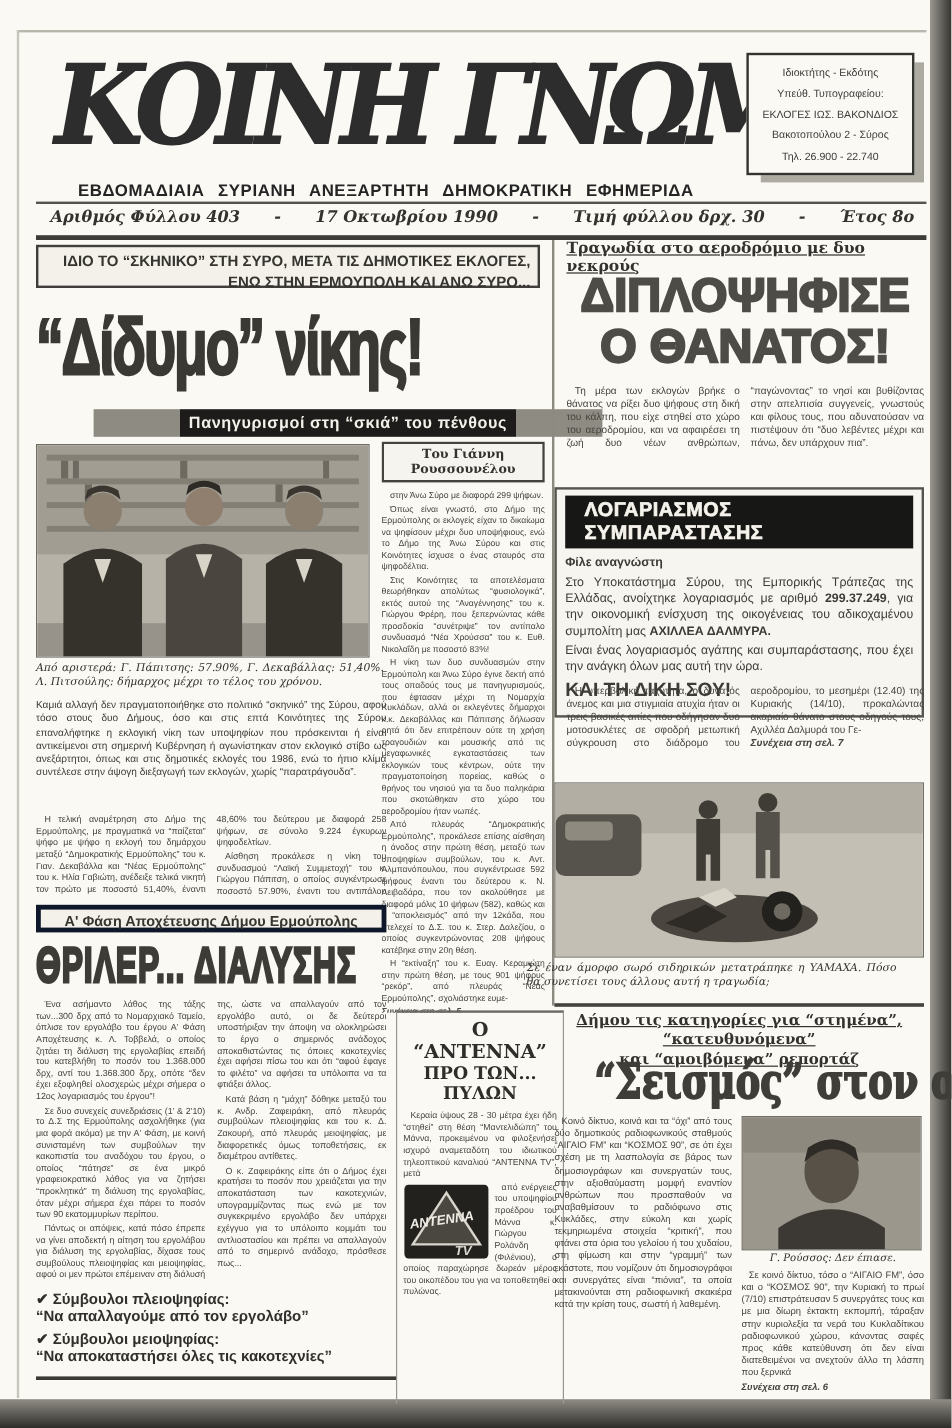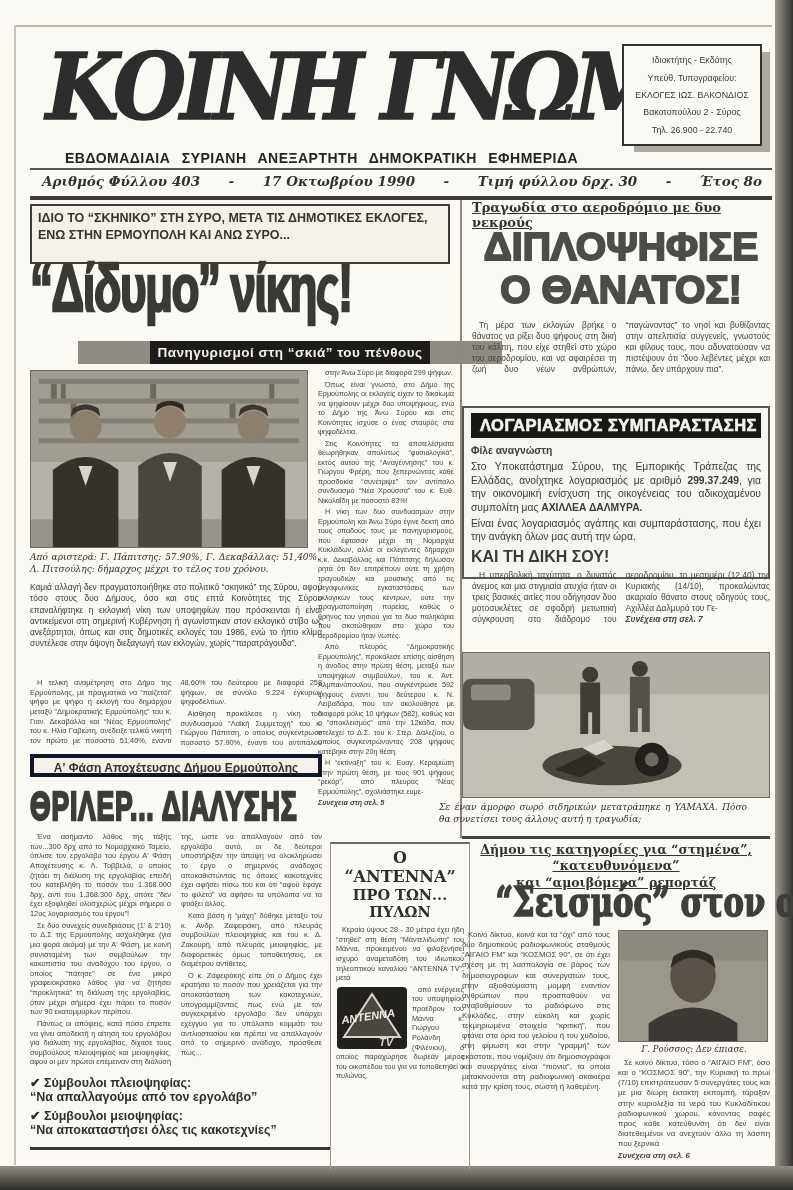--- a/index.html
+++ b/index.html
@@ -18,22 +18,22 @@
   #mast-sub{left:32px;top:150px;width:580px;font-weight:bold;font-size:14px;letter-spacing:.5px;
       word-spacing:7px;color:#242424;white-space:nowrap;margin-left:33px;}
   #pub-shadow{left:634px;top:52px;width:136px;height:100px;background:#adaaa2;}
   #pub-box{left:622px;top:44px;width:140px;height:102px;background:#faf9f4;border:2.5px solid #33332f;
       text-align:center;font-size:8.8px;color:#3a3a3a;display:flex;flex-direction:column;justify-content:space-evenly;padding:2px 1px;box-sizing:border-box;}
   #rule1{left:30px;top:168px;width:742px;height:1.5px;background:#55534d;}
   #issue{left:42px;top:173px;width:720px;display:flex;justify-content:space-between;
       font-family:"DejaVu Serif",serif;font-style:italic;font-weight:bold;font-size:13.5px;color:#33322e;}
   #rule2{left:30px;top:196px;width:742px;height:3.5px;background:#3d3c38;}
   
-  #kicker1{left:30px;top:204px;width:420px;height:60px;border:2.5px solid #3f3e3a;background:#f3f1ea;
-      font-weight:bold;font-size:12.5px;text-align:left;padding:4px 6px;box-sizing:border-box;color:#35342f;line-height:1.35;}
+  #kicker1{left:30px;top:204px;width:420px;height:36px;border:2.5px solid #3f3e3a;background:#f3f1ea;
+      font-weight:bold;font-size:12.5px;text-align:right;padding:4px 6px;box-sizing:border-box;color:#35342f;line-height:1.35;}
   #headline1{left:30px;top:250px;width:424px;height:88px;overflow:visible;}
   #headline1 span{display:inline-block;font-size:56px;font-weight:bold;letter-spacing:-2px;color:#3a3934;
       -webkit-text-stroke:2px #3a3934;white-space:nowrap;transform:scale(.82,1.18);transform-origin:left top;}
   #banner1{left:30px;top:341px;width:424px;height:23px;display:flex;padding-left:48px;}
   .banner-end{width:72px;background:#8e8b83;}
   #banner1 .mid{flex:1;background:#1d1c1a;color:#f3f1ea;font-weight:bold;font-size:13.5px;
       display:flex;align-items:center;justify-content:center;letter-spacing:.5px;}
   #photo1{left:30px;top:370px;width:278px;height:178px;border:1.5px solid #6f6c64;box-sizing:border-box;}
   #byline-col{left:318px;top:368px;width:136px;height:476px;overflow:hidden;}
   .byline-box{border:2px solid #44433e;padding:3px 2px;text-align:center;font-family:"DejaVu Serif",serif;
@@ -64,22 +64,22 @@
   
   #vrule-mid{left:460px;top:200px;width:1.5px;height:638px;background:#8d8a82;}
   #kicker3{left:472px;top:200px;width:298px;font-family:"DejaVu Serif",serif;font-weight:bold;font-size:13px;
       color:#33322e;text-decoration:underline;}
   #headline3{left:472px;top:226px;width:298px;text-align:center;font-size:39px;font-weight:bold;
       letter-spacing:0;color:#4d4c47;-webkit-text-stroke:2px #4d4c47;line-height:1.1;}
   #intro3{left:472px;top:320px;width:298px;height:84px;column-count:2;column-gap:9px;overflow:hidden;}
   #intro3 p,#after3 p{margin:0;text-indent:7px;font-size:8.4px;line-height:1.32;text-align:justify;color:#45443f;}
   #support{left:462px;top:406px;width:308px;border:2px solid #55544e;background:#f7f5ef;
       padding:5px 7px 7px;box-sizing:border-box;}
-  #support .bar{background:#171715;color:#f5f3ec;font-weight:bold;font-size:16.5px;text-align:right;
-      padding:3px 4px;letter-spacing:.5px;margin-bottom:6px;-webkit-text-stroke:.6px #f5f3ec;}
+  #support .bar{background:#171715;color:#f5f3ec;font-weight:bold;font-size:16.5px;text-align:left;
+      padding:3px 16px;letter-spacing:.5px;margin-bottom:6px;-webkit-text-stroke:.6px #f5f3ec;}
   #support p{margin:0 0 3px;font-size:10.3px;line-height:1.3;text-align:justify;color:#3c3b36;}
   #support .b{font-weight:bold;}
   #support .closing{font-weight:bold;font-size:16px;}
   #after3{left:472px;top:570px;width:298px;height:78px;column-count:2;column-gap:9px;overflow:hidden;}
   #photo2{left:462px;top:652px;width:308px;height:146px;border:1.5px solid #6f6c64;box-sizing:border-box;}
   #caption2{left:439px;top:802px;width:308px;font-family:"DejaVu Serif",serif;font-style:italic;
       font-size:9px;line-height:1.3;color:#33322e;text-align:justify;}
   #rule3{left:462px;top:836px;width:308px;height:2.5px;background:#44433e;}
   #kicker4{left:462px;top:842px;width:308px;text-align:center;font-family:"DejaVu Serif",serif;
       font-weight:bold;font-size:12.5px;color:#33322e;line-height:1.3;}
@@ -165,20 +165,21 @@
           <path d="M133 92 l7 20 7 -20 z" fill="#d8d4c8"></path>
         <circle cx="224" cy="56" r="16" fill="#8b7f70"></circle>
           <path d="M209 46 q15 -14 30 0 l-2 -8 q-13 -8 -26 0 z" fill="#3a362f"></path>
         <path d="M192 178 V100 q32 -26 64 0 V178 Z" fill="#35322c"></path>
           <path d="M217 96 l7 20 7 -20 z" fill="#d8d4c8"></path>
       </g>
     </svg>
   </div>
 
   <div class="abs tiny" id="byline-col">
+    <div class="byline-box">Του Γιάννη Ρουσσουνέλου</div>
     <p>στην Άνω Σύρο με διαφορά 299 ψήφων.</p>
     <p>Όπως είναι γνωστό, στο Δήμο της Ερμούπολης οι εκλογείς είχαν το δικαίωμα να ψηφίσουν μέχρι δυο υποψήφιους, ενώ το Δήμο της Άνω Σύρου και στις Κοινότητες ίσχυσε ο ένας σταυρός στα ψηφοδέλτια.</p>
     <p>Στις Κοινότητες τα αποτελέσματα θεωρήθηκαν απολύτως “φυσιολογικά”, εκτός αυτού της “Αναγέννησης” του κ. Γιώργου Φρέρη, που ξεπερνώντας κάθε προσδοκία “συνέτριψε” τον αντίπαλο συνδυασμό “Νέα Χρούσσα” του κ. Ευθ. Νικολαΐδη με ποσοστό 83%!</p>
     <p>Η νίκη των δυο συνδυασμών στην Ερμούπολη και Άνω Σύρο έγινε δεκτή από τους οπαδούς τους με πανηγυρισμούς, που έφτασαν μέχρι τη Νομαρχία Κυκλάδων, αλλά οι εκλεγέντες δήμαρχοι κ.κ. Δεκαβάλλας και Πάπιτσης δήλωσαν ρητά ότι δεν επιτρέπουν ούτε τη χρήση τραγουδιών και μουσικής από τις μεγαφωνικές εγκαταστάσεις των εκλογικών τους κέντρων, ούτε την πραγματοποίηση πορείας, καθώς ο θρήνος του νησιού για τα δυο παληκάρια που σκοτώθηκαν στο χώρο του αεροδρομίου ήταν νωπές.</p>
     <p>Από πλευράς “Δημοκρατικής Ερμούπολης”, προκάλεσε επίσης αίσθηση η άνοδος στην πρώτη θέση, μεταξύ των υποψηφίων συμβούλων, του κ. Αντ. Αλμπανόπουλου, που συγκέντρωσε 592 ψήφους έναντι του δεύτερου κ. Ν. Λειβαδάρα, που τον ακολούθησε με διαφορά μόλις 10 ψήφων (582), καθώς και ο “αποκλεισμός” από την 12κάδα, που στελεχεί το Δ.Σ. του κ. Στερ. Δαλεζίου, ο οποίος συγκεντρώνοντας 208 ψήφους κατέβηκε στην 20η θέση.</p>
     <p>Η “εκτίναξη” του κ. Ευαγ. Κεραμιώτη στην πρώτη θέση, με τους 901 ψήφους “ρεκόρ”, από πλευράς “Νέας Ερμούπολης”, σχολιάστηκε ευμε-</p>
     <p class="cont">Συνέχεια στη σελ. 5</p>
   </div>
 
   <div class="abs" id="caption1">Από αριστερά: Γ. Πάπιτσης: 57.90%, Γ. Δεκαβάλλας: 51,40%. Λ. Πιτσούλης: δήμαρχος μέχρι το τέλος του χρόνου.</div>

